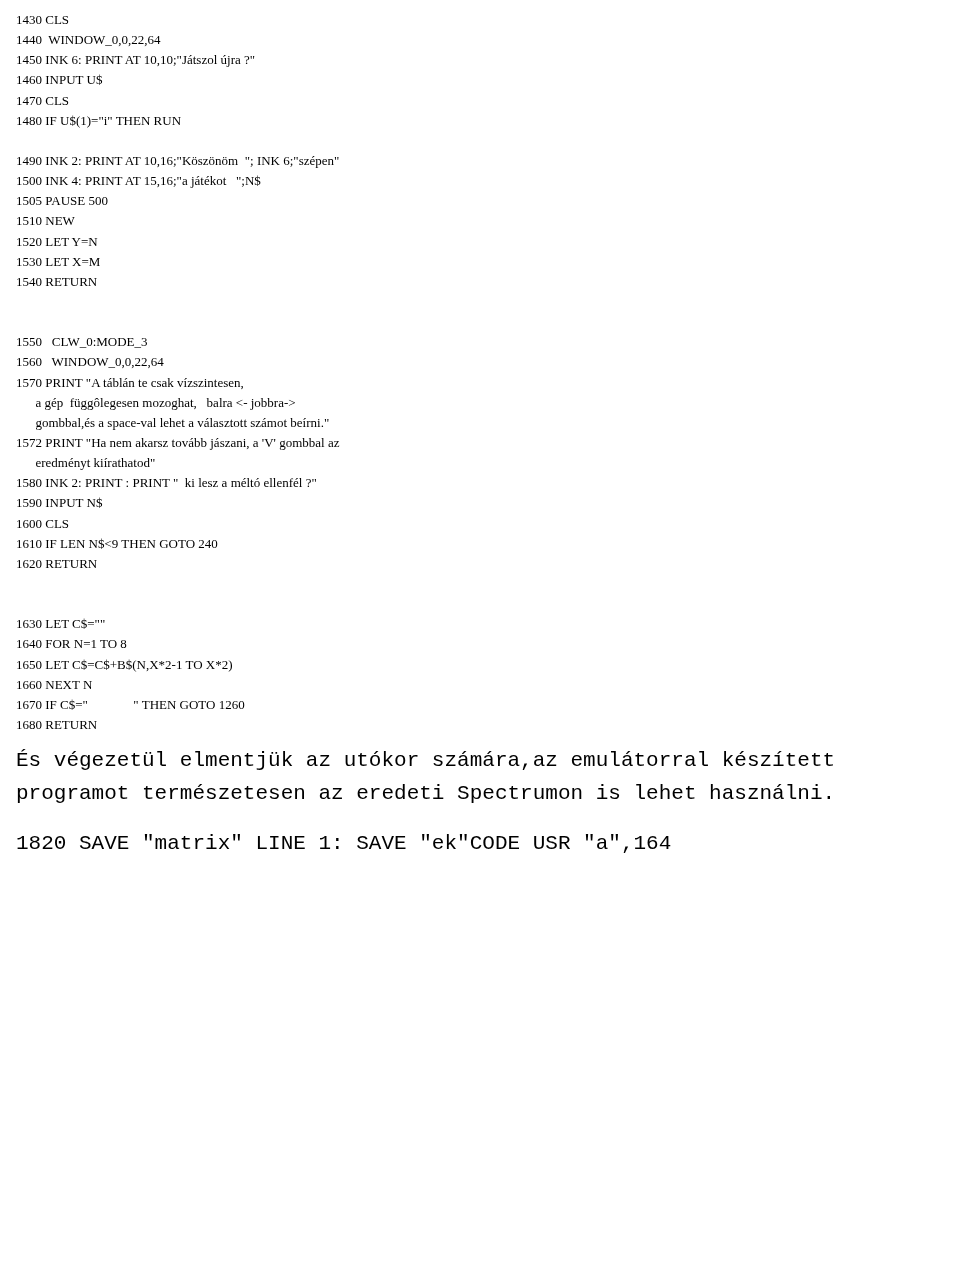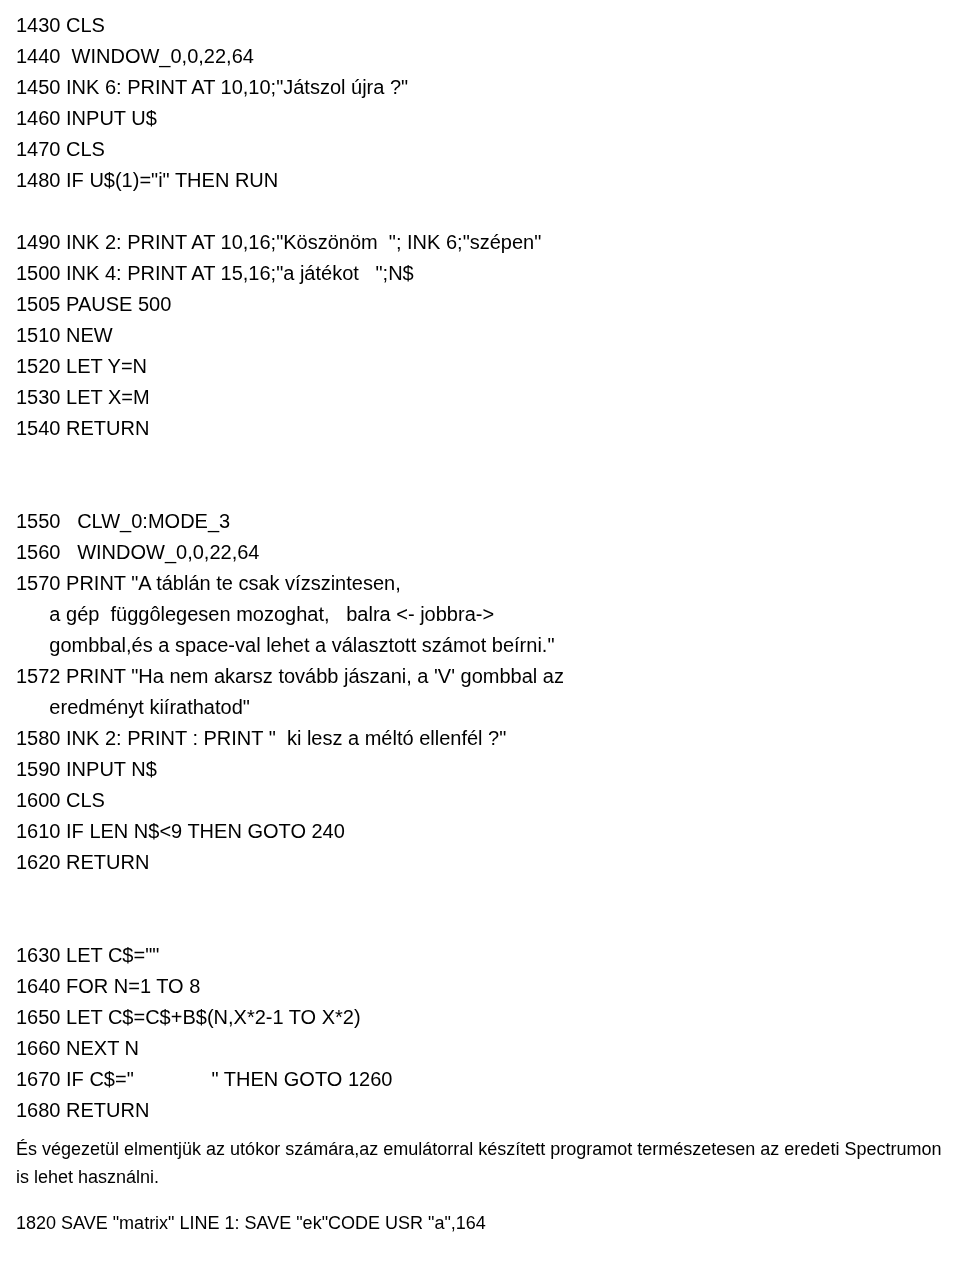--- a/index.html
+++ b/index.html
@@ -13,27 +13,27 @@
       font-size: 15px;
       color: #000000;
       width: 960px;
       min-height: 1286px;
       padding: 10px 16px 20px 16px;
       line-height: 1.55;
     }
     pre {
       white-space: pre-wrap;
       word-break: break-word;
-      font-family: Liberation Sans, sans-serif;
-      font-size: 20px;
+      font-family: Liberation Serif, serif;
+      font-size: 13px;
       line-height: 1.55;
     }
     .prose {
-      font-family: Liberation Sans, sans-serif;
-      font-size: 18px;
+      font-family: Liberation Mono, monospace;
+      font-size: 21px;
       line-height: 1.55;
       margin-top: 10px;
     }
   </style>
 </head>
 <body>
 
 <div>
   <pre id="code-lines">1430 CLS
 1440  WINDOW_0,0,22,64

